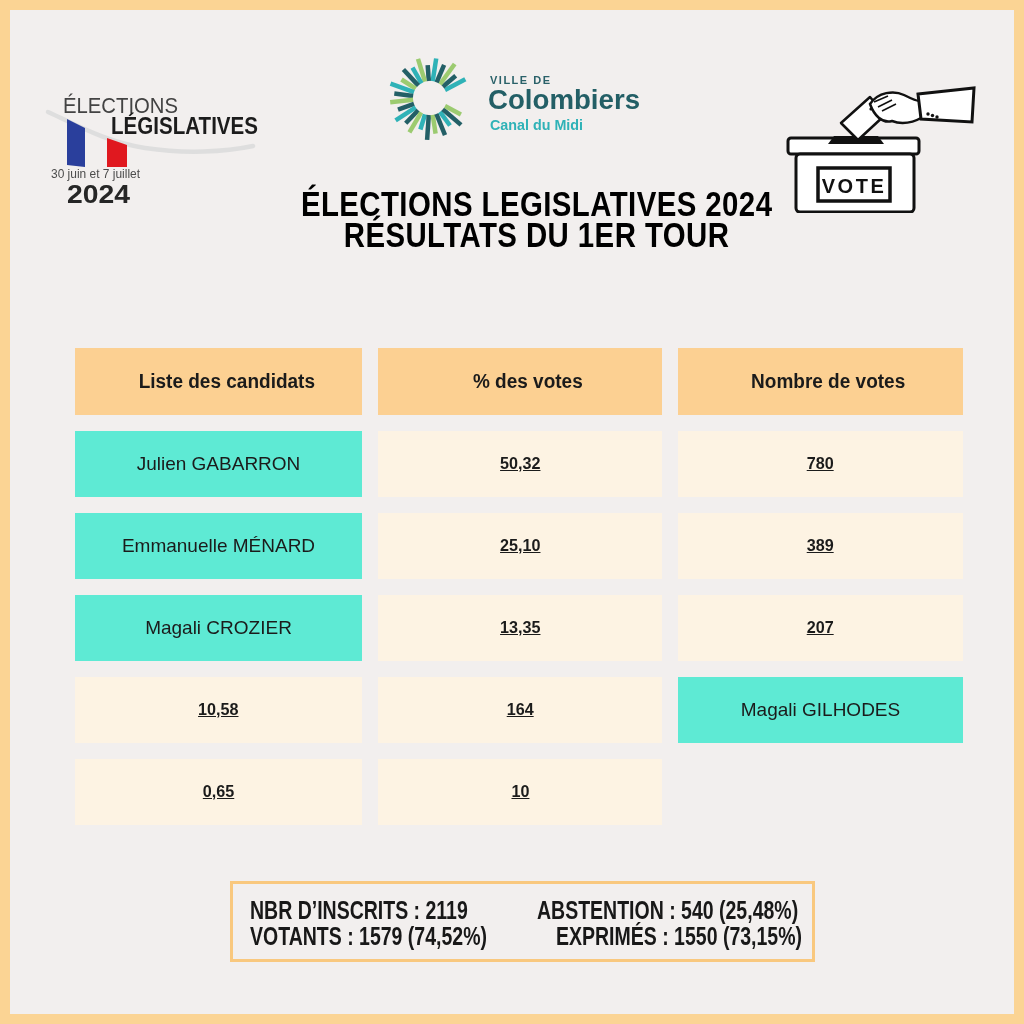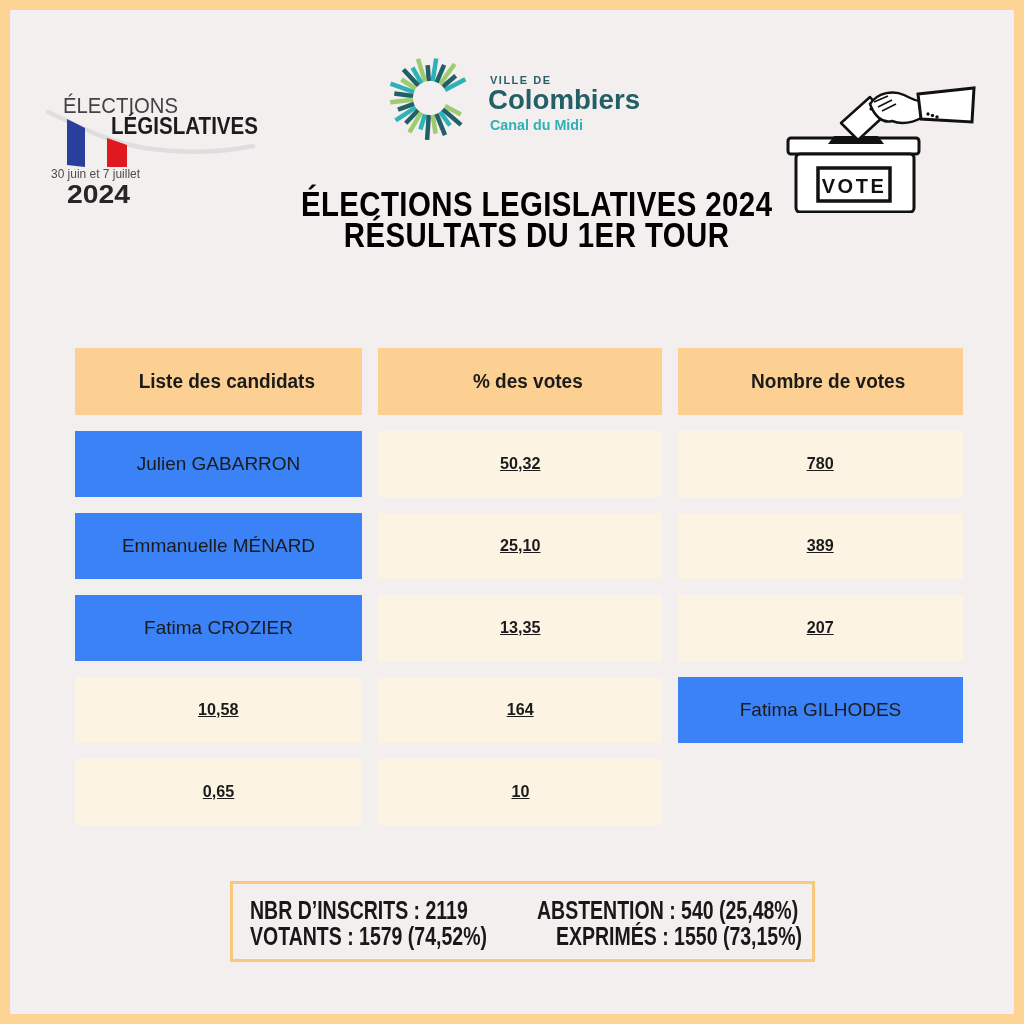--- a/index.html
+++ b/index.html
@@ -21,21 +21,21 @@
          font-weight:bold;font-size:35px;line-height:31px;letter-spacing:.5px;}
   .cond{display:inline-block;transform:scaleX(.84);transform-origin:center;white-space:nowrap;}
 
   
   .table{position:absolute;left:75px;top:348px;display:grid;
          grid-template-columns:287px 284px 285px;
          grid-template-rows:67px repeat(5,66px);
          gap:16px;}
   .cell{display:flex;align-items:center;justify-content:center;text-align:center;}
   .thead{background:#fcd092;font-weight:bold;font-size:20px;padding-left:16px;}
-  .cand{background:#3b82f6;font-size:19px;}
+  .cand{background:#5eead4;font-size:19px;}
   .val{background:#fdf3e3;font-weight:bold;font-size:17px;text-decoration:underline;}
   .sq95{display:inline-block;transform:scaleX(.95);transform-origin:center;white-space:nowrap;}
 
   
   .summary{position:absolute;left:230px;top:881px;width:585px;height:81px;
            border:3px solid #f9c87e;box-sizing:border-box;
            display:flex;align-items:flex-start;padding:13px 0 1px 17px;
            font-weight:bold;font-size:25px;line-height:26px;color:#181818;}
   .sum-col1{width:287px;}
   .sum-col2{flex:1;text-align:right;}
@@ -138,38 +138,38 @@
       <span>Emmanuelle MÉNARD</span>
     </div>
   <div class="cell val">
       <span class="sq95">25,10</span>
     </div>
   <div class="cell val">
       <span class="sq95">389</span>
     </div>
 
   <div class="cell cand">
-      <span>Fatima CROZIER</span>
+      <span>Magali CROZIER</span>
     </div>
   <div class="cell val">
       <span class="sq95">13,35</span>
     </div>
   <div class="cell val">
       <span class="sq95">207</span>
     </div>
 
   <div class="cell val">
       <span class="sq95">10,58</span>
     </div>
   <div class="cell val">
       <span class="sq95">164</span>
     </div>
 
   <div class="cell cand">
-      <span>Fatima GILHODES</span>
+      <span>Magali GILHODES</span>
     </div>
   <div class="cell val">
       <span class="sq95">0,65</span>
     </div>
   <div class="cell val">
       <span class="sq95">10</span>
     </div>
 </div>
 
 <div class="summary">

